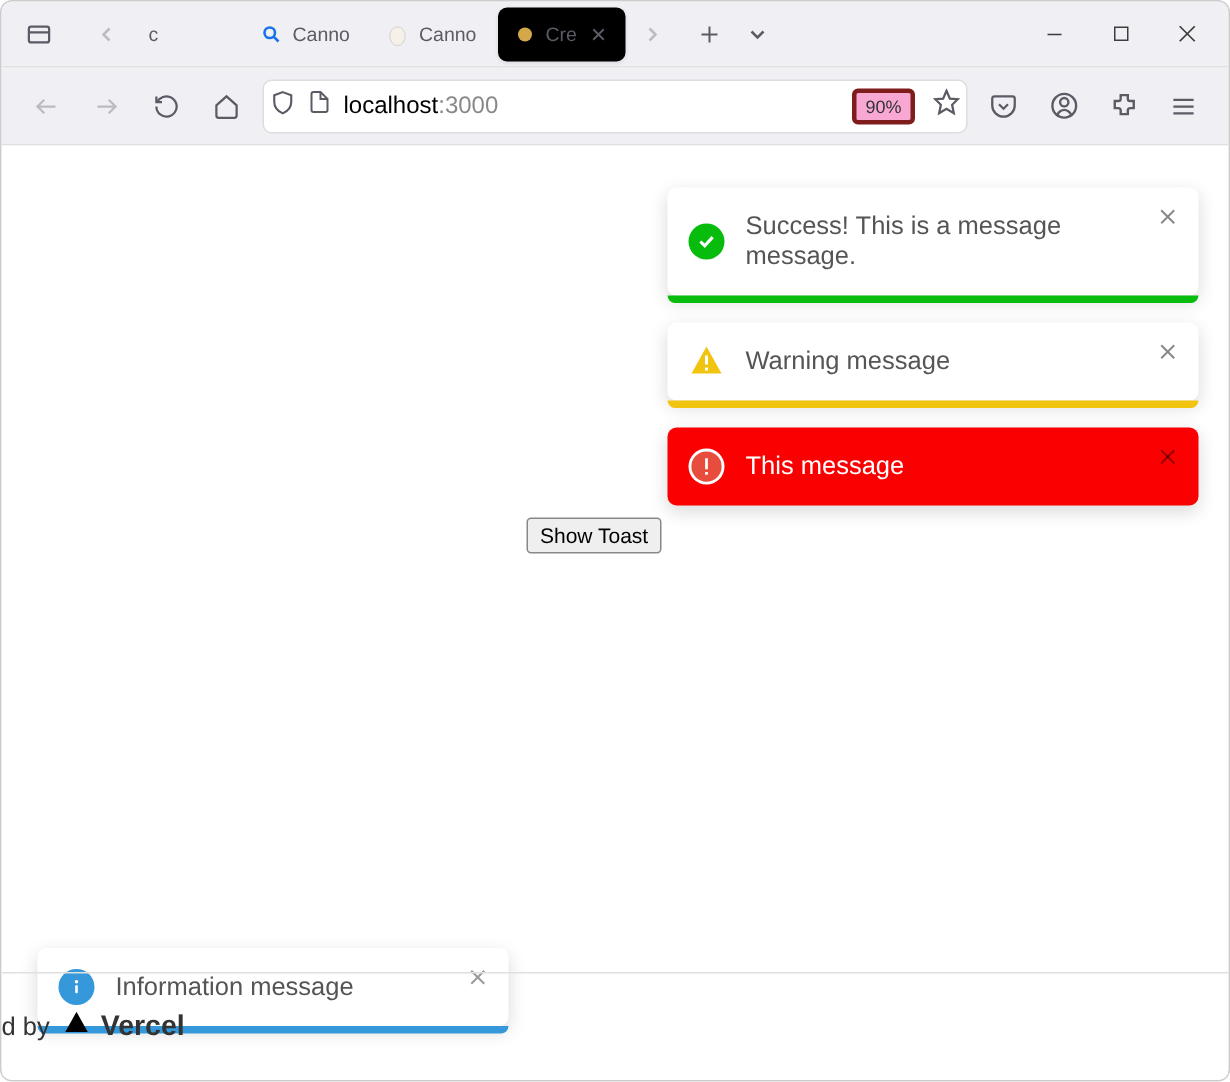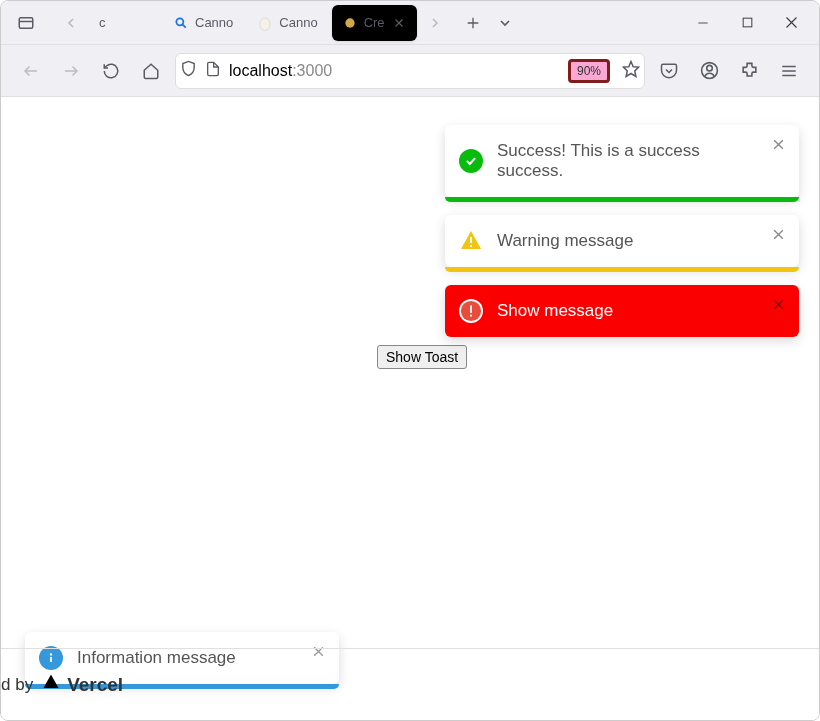--- a/index.html
+++ b/index.html
@@ -23,21 +23,21 @@
 .urlbar-btn { width: 32px; height: 32px; display: flex; align-items: center; justify-content: center; color: #5b5b66; border-radius: 4px; cursor: pointer; }
 .urlbar-btn.disabled { color: #bbbbc0; }
 .urlbar-field { flex: 1; height: 36px; background: #fff; border: 1px solid #ddd; border-radius: 6px; display: flex; align-items: center; padding: 0 4px; gap: 8px; }
 .urlbar-field .url-text { flex: 1; font-size: 16px; color: #0c0c0d; }
 .urlbar-field .url-host { color: #000; }
 .urlbar-field .url-port { color: #888; }
 .zoom-badge { background: #f9a8d4; border: 3px solid #7f1d1d; border-radius: 4px; padding: 2px 6px; font-size: 12px; color: #333; margin-right: 4px; }
 
 
 .content { position: relative; height: calc(100% - 96px); background: #fff; }
-.show-toast-btn { position: absolute; left: 376px; top: 248px; font-size: 14px; padding: 3px 8px; background: #efefef; border: 1px solid #888; border-radius: 3px; cursor: pointer; }
+.show-toast-btn { position: absolute; left: 350px; top: 248px; font-size: 14px; padding: 3px 8px; background: #efefef; border: 1px solid #888; border-radius: 3px; cursor: pointer; }
 
 
 .toast-stack { position: absolute; right: 20px; top: 28px; width: 354px; display: flex; flex-direction: column; gap: 18px; }
 .toast { position: relative; background: #fff; border-radius: 6px; box-shadow: 0 4px 12px rgba(0,0,0,0.15); padding: 16px 44px 16px 52px; font-size: 17px; color: #555; }
 .toast .bar { position: absolute; left: 0; right: 0; bottom: -5px; height: 5px; border-radius: 0 0 6px 6px; }
 .toast .ticon { position: absolute; left: 14px; top: 50%; transform: translateY(-50%); width: 24px; height: 24px; }
 .toast .tclose { position: absolute; right: 12px; top: 10px; width: 18px; height: 18px; color: #888; cursor: pointer; display: flex; align-items: center; justify-content: center; }
 .toast.error { background: #fa0000; color: #fff; }
 .toast.error .tclose { color: rgba(0,0,0,0.4); }
 
@@ -216,21 +216,21 @@
   <button class="show-toast-btn">Show Toast</button>
 
   <div class="toast-stack">
 
     <div class="toast">
       <div class="ticon circle-icon" style="background:#07bc0c;">
         <svg width="14" height="14" viewBox="0 0 24 24" fill="none" stroke="#fff" stroke-width="3.5">
             <polyline points="5 12 10 17 19 7"></polyline>
           </svg>
       </div>
-      <span>Success! This is a success success.</span>
+      <span>Success! This is a message message.</span>
       <div class="tclose">
         <svg width="13" height="13" viewBox="0 0 24 24" fill="none" stroke="currentColor" stroke-width="2.5">
             <line x1="4" y1="4" x2="20" y2="20"></line>
             <line x1="20" y1="4" x2="4" y2="20"></line>
           </svg>
       </div>
       <div class="bar" style="background:#07bc0c;"></div>
     </div>
 
     <div class="toast">
@@ -252,21 +252,21 @@
     </div>
 
     <div class="toast error">
       <div class="ticon circle-icon" style="background:#fff;">
         <svg width="22" height="22" viewBox="0 0 24 24">
             <circle cx="12" cy="12" r="11" fill="#e74c3c"></circle>
             <rect x="11" y="6" width="2" height="8" fill="#fff"></rect>
             <rect x="11" y="16" width="2" height="2" fill="#fff"></rect>
           </svg>
       </div>
-      <span>Show message</span>
+      <span>This message</span>
       <div class="tclose">
         <svg width="13" height="13" viewBox="0 0 24 24" fill="none" stroke="currentColor" stroke-width="2.5">
             <line x1="4" y1="4" x2="20" y2="20"></line>
             <line x1="20" y1="4" x2="4" y2="20"></line>
           </svg>
       </div>
     </div>
   </div>
 
   <div class="toast-bl">

